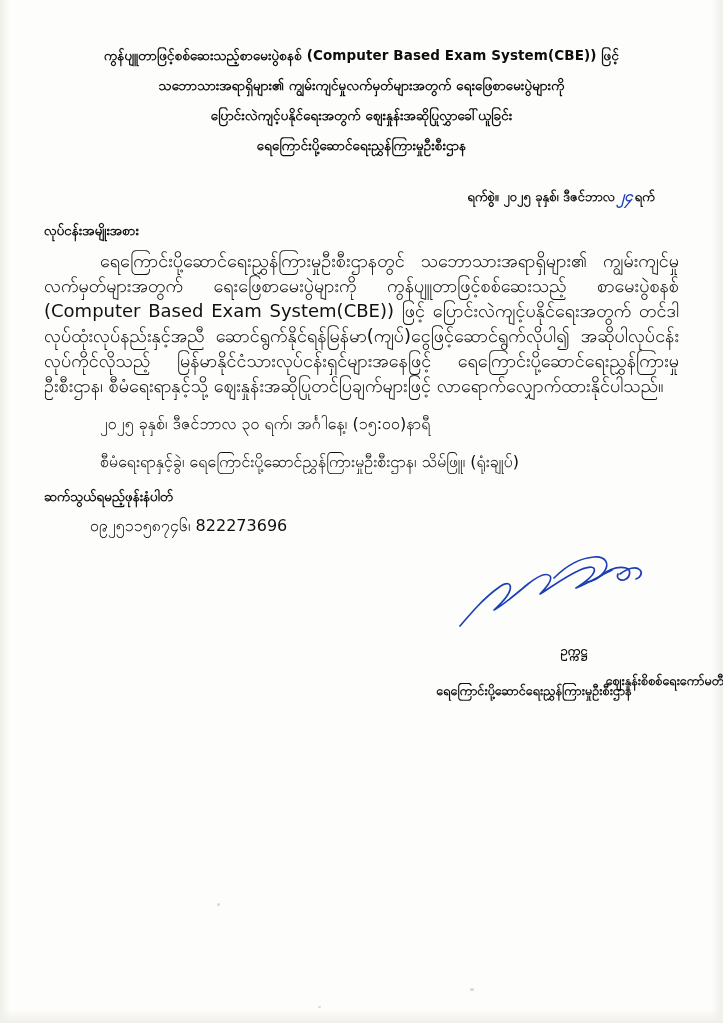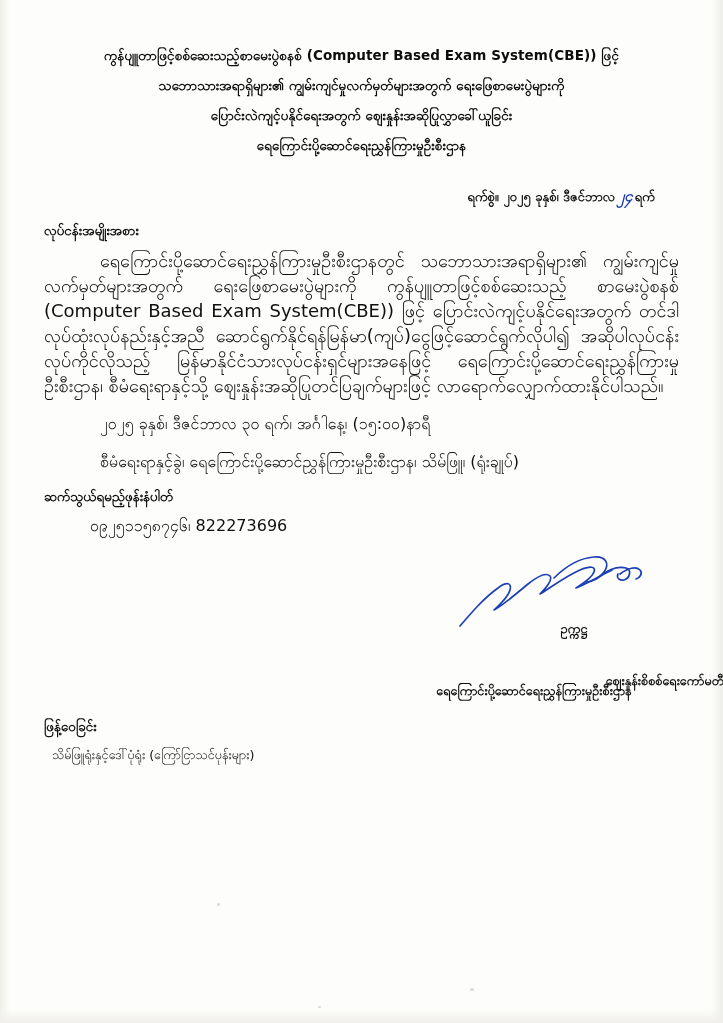--- a/index.html
+++ b/index.html
@@ -107,21 +107,21 @@
   .signature {
     position: absolute;
     left: 410px;
     top: -2px;
     width: 190px;
     height: 74px;
   }
   .sig-name {
     position: absolute;
     left: 380px;
-    top: 64px;
+    top: 86px;
     width: 300px;
     text-align: center;
     font-size: 13px;
     font-weight: bold;
   }
   .sig-role1 {
     position: absolute;
     left: 330px;
     top: 116px;
     width: 350px;
@@ -204,22 +204,18 @@
         <path d="M100 24 C 112 12, 126 4, 140 3 C 152 2, 156 10, 150 18 C 146 24, 138 28, 132 28"></path>
         <path d="M146 22 C 154 16, 164 12, 172 14 C 178 16, 176 24, 170 26 C 166 27, 162 24, 164 20"></path>
         <path d="M166 20 C 174 14, 182 12, 186 16 C 189 19, 186 24, 182 25"></path>
       </g>
     </svg>
     <div class="sig-name">ဥက္ကဋ္ဌ</div>
     <div class="sig-role1">ဈေးနှုန်းစိစစ်ရေးကော်မတီ</div>
     <div class="sig-role2">ရေကြောင်းပို့ဆောင်ရေးညွှန်ကြားမှုဦးစီးဌာန</div>
   </div>
 
-  <div class="footer">
-    <div class="footer-heading">ဖြန့်ဝေခြင်း</div>
-    <div class="footer-line">သိမ်ဖြူရုံးနှင့်ဒေါ်ပုံရုံး (ကြော်ငြာသင်ပုန်းများ)</div>
-  </div>
 
   <div class="speck" style="left:217px; top:903px; width:3px; height:3px;"></div>
   <div class="speck" style="left:470px; top:988px; width:4px; height:3px;"></div>
   <div class="speck" style="left:318px; top:1006px; width:3px; height:2px;"></div>
 
 </div>
 
 </body></html>

